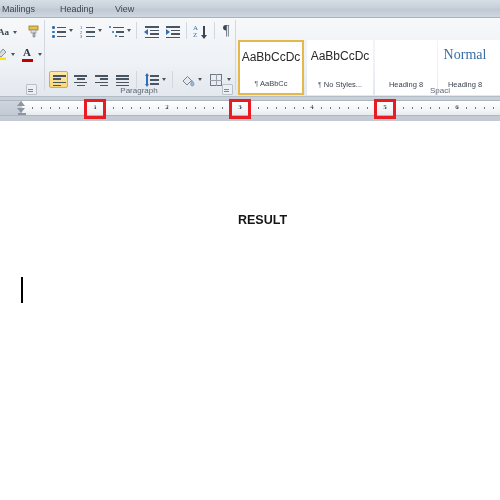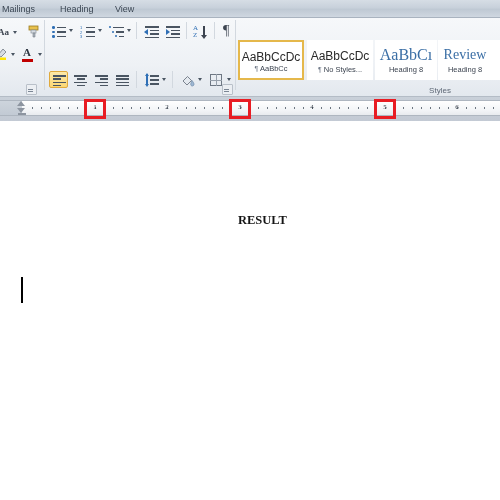--- a/index.html
+++ b/index.html
@@ -63,21 +63,21 @@
     position:absolute; width:1px; background:#d2d8df;
   }
 
   
   .li-row { position:absolute; background:#4a5562; }
   .li-dot { position:absolute; background:#2f6fb5; border-radius:50%; }
   .li-num { position:absolute; font-size:4px; color:#2f6fb5; line-height:4px; font-family:"Liberation Sans",sans-serif;}
 
   
   .stylebox {
-    position:absolute; box-sizing:border-box; top:22px; height:40px;
+    position:absolute; box-sizing:border-box; top:22px; height:55px;
     background:#ffffff; border:1px solid transparent;
   }
   .stylebox.selected { border:2px solid #e5b84b; background:#fff; }
   .style-sample {
     position:absolute; left:0; right:0; top:8px; text-align:center;
     white-space:nowrap; overflow:hidden;
   }
   .style-name {
     position:absolute; left:0; right:0; bottom:5px; text-align:center;
     font-size:7.5px; color:#3c4450; white-space:nowrap; overflow:hidden;
@@ -294,20 +294,21 @@
     </div>
     <span class="caret" style="left:198px; top:60px;"></span>
 
     <div class="rb" style="left:207px; top:53px; width:18px; height:17px;">
       <span style="position:absolute;left:2px;top:2px;width:12px;height:12px;border:1px solid #6e7783;box-sizing:border-box;"></span>
       <span style="position:absolute;left:2px;top:7.5px;width:12px;height:1px;background:#97a0ab;"></span>
       <span style="position:absolute;left:7.5px;top:2px;width:1px;height:12px;background:#97a0ab;"></span>
     </div>
     <span class="caret" style="left:227px; top:60px;"></span>
 
+    <div class="grp-label" style="left:44px; width:190px;">Paragraph</div>
     <div class="dialog-launcher" style="left:222px;"></div>
 
     <div class="grp-sep" style="left:235px;"></div>
 
     <div class="stylebox selected" style="left:238px; width:66px;">
       <div class="style-sample" style="font-size:12px; color:#2a2a2a; font-family:'Liberation Sans',sans-serif;">AaBbCcDc</div>
       <div class="style-name">
         <span class="pilcrow-mini">¶</span>
         <span>AaBbCc</span>
       </div>
@@ -315,41 +316,40 @@
 
     <div class="stylebox" style="left:307px; width:66px;">
       <div class="style-sample" style="font-size:12px; color:#2a2a2a; font-family:'Liberation Sans',sans-serif;">AaBbCcDc</div>
       <div class="style-name">
         <span class="pilcrow-mini">¶</span>
         <span>No Styles...</span>
       </div>
     </div>
 
     <div class="stylebox" style="left:375px; width:62px;">
-      <div class="style-sample" style="font-size:16px; color:#3a6ea5; font-family:'Liberation Serif',serif; top:5px;">AaBbCı</div>
       <div class="style-name">
         <span>Heading 8</span>
       </div>
     </div>
 
     <div class="stylebox" style="left:438px; width:54px;">
-      <div class="style-sample" style="font-size:14px; color:#3a6ea5; font-family:'Liberation Serif',serif; top:6px;">Review</div>
+      <div class="style-sample" style="font-size:14px; color:#3a6ea5; font-family:'Liberation Serif',serif; top:6px;">Normal</div>
       <div class="style-name">
         <span>Heading 8</span>
       </div>
     </div>
 
     <div class="stylebox" style="left:490px; width:40px;">
       <div class="style-sample" style="font-size:22px; color:#2a3a4a; font-family:'Liberation Serif',serif; top:2px;">A</div>
       <div class="style-name">
         
       </div>
     </div>
 
-    <div class="grp-label" style="left:400px; width:80px;">Styles</div>
+    <div class="grp-label" style="left:400px; width:80px;">Spaci</div>
   </div>
 
   <div class="rulerzone">
     <div class="ruler">
       <div class="ruler-left-margin"></div>
       <div id="ruler-ticks">
           <span class="tick" style="left: 31.6px;"></span>
           <span class="tick" style="left: 40.7px;"></span>
           <span class="tick" style="left: 49.8px;"></span>
           <span class="tick" style="left: 58.8px;"></span>
@@ -424,17 +424,17 @@
         <div class="redbox" style="left: 229px; top: 2px; width: 22px; height: 20px;"></div>
         <div class="redbox" style="left: 374px; top: 2px; width: 22px; height: 20px;"></div>
       </div>
   </div>
 
   <div class="ann-label" style="left:44px; top:129px;">left normal</div>
   <div class="ann-label" style="left:232px; top:130px;">centre</div>
   <div class="ann-label" style="left:369px; top:128px;">right</div>
 
   <div class="page">
-    <div class="doc-result" style="left:238px; top:92px;font-family:Liberation Serif, serif;">RESULT</div>
+    <div class="doc-result" style="left:238px; top:92px;">RESULT</div>
     <div class="caret-bar" style="left:21px; top:156px; height:26px;"></div>
   </div>
 
 </div>
 
 </body></html>

